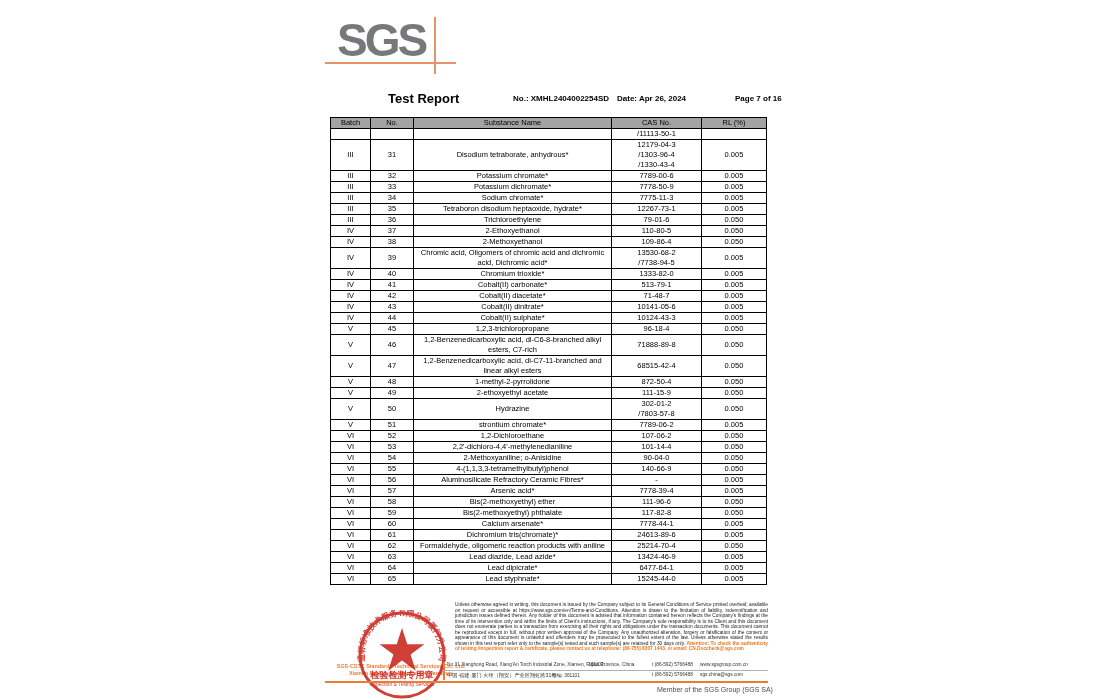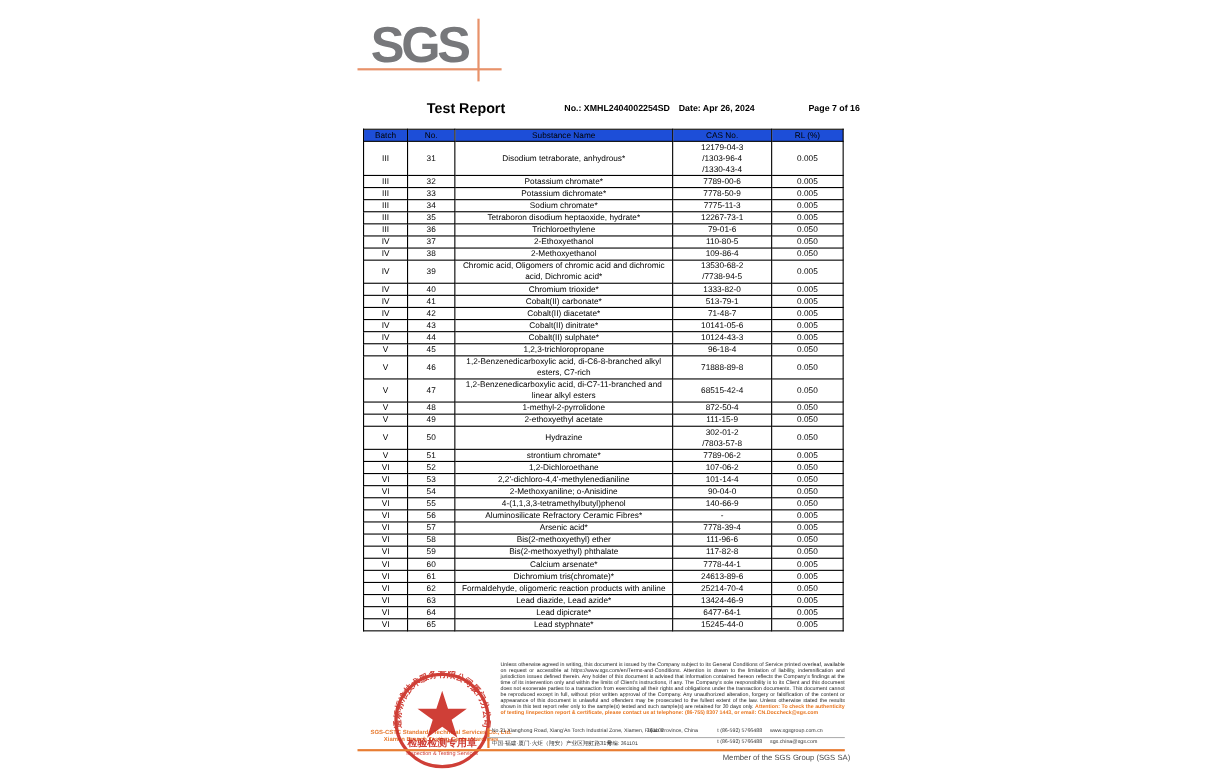--- a/index.html
+++ b/index.html
@@ -17,21 +17,21 @@
   .doc-date  { left:617px; top:94px; font-size:8px; font-weight:bold; color:#000; }
   .doc-page  { left:735px; top:94px; font-size:8px; font-weight:bold; color:#000; }
 
   
   table.subst { left:330px; top:117px; width:436px; position:absolute;
                 border-collapse:collapse; table-layout:fixed; }
   table.subst th, table.subst td {
       border:1px solid #000; font-size:7.5px; line-height:10px;
       text-align:center; vertical-align:middle; padding:0 1px;
       white-space:pre-line; color:#000; overflow:hidden; }
-  table.subst th { background:#1d4ed8; font-weight:normal; height:11px; }
+  table.subst th { background:#a3a3a3; font-weight:normal; height:11px; }
 
   
   .legal { left:455px; top:602px; width:313px; font-size:4.8px; line-height:5.55px;
            text-align:justify; color:#1a1a1a; }
   .attention { color:#E87722; font-weight:bold; }
   .company-lines { left:320px; top:663px; width:162px; text-align:center;
                    color:#E87D33; font-size:5.4px; line-height:7px; font-weight:bold; }
   .stamp-svg { left:357px; top:610px; width:90px; height:90px; opacity:0.88; }
   .addr-bar { left:443px; top:662px; width:2px; height:18px; background:#E87D33; }
   .addr-text { font-size:4.8px; color:#333; white-space:nowrap; }
@@ -71,20 +71,27 @@
     <tr>
       <th>Batch</th>
       <th>No.</th>
       <th>Substance Name</th>
       <th>CAS No.</th>
       <th>RL (%)</th>
     </tr>
   </thead>
   <tbody>
       <tr>
+        <td></td>
+        <td></td>
+        <td></td>
+        <td>/11113-50-1</td>
+        <td></td>
+      </tr>
+      <tr>
         <td>III</td>
         <td>31</td>
         <td>Disodium tetraborate, anhydrous*</td>
         <td>12179-04-3
 /1303-96-4
 /1330-43-4</td>
         <td>0.005</td>
       </tr>
       <tr>
         <td>III</td>

